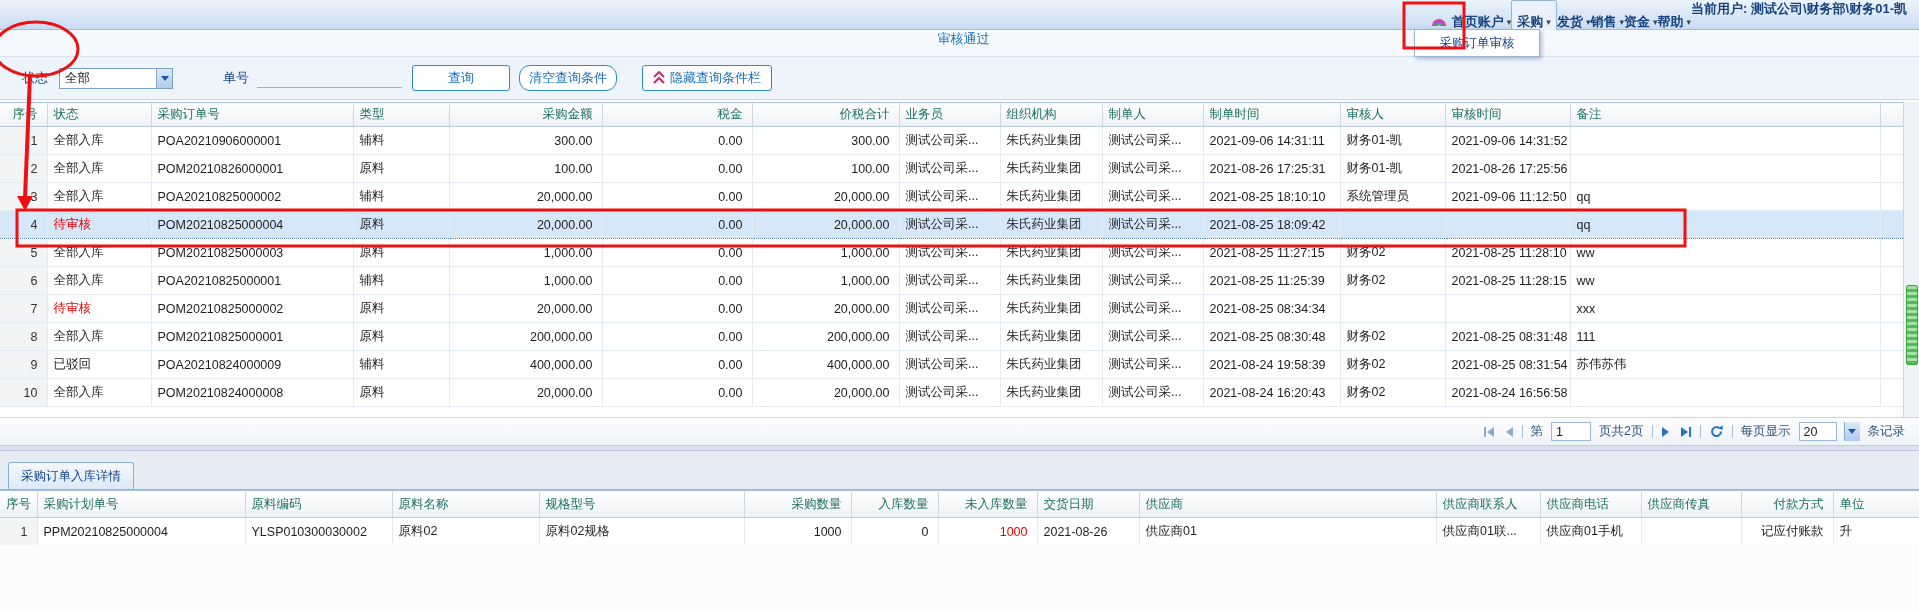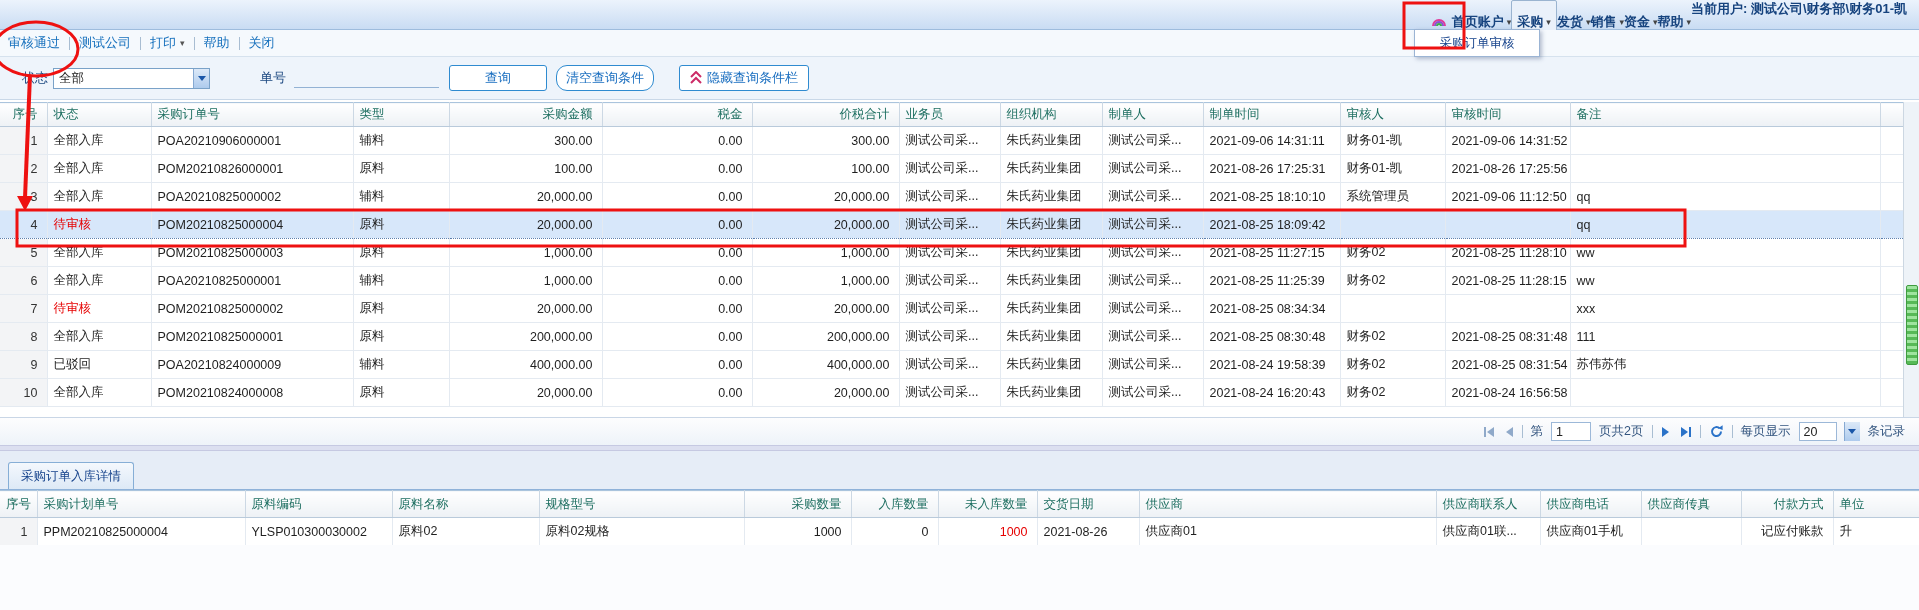--- a/index.html
+++ b/index.html
@@ -18,29 +18,29 @@
   .user { font-size:13px; font-weight:bold; color:#16437e; white-space:nowrap; }
   .rainbow { display:inline-block; margin-right:2px; }
 
   
   .dropdown { position:absolute; left:1414px; top:29px; width:126px; background:#fff;
     border:1px solid #9bb4d4; box-shadow:2px 2px 4px rgba(60,80,120,.35); z-index:40; }
   .dd-item { height:26px; line-height:26px; text-align:center; font-size:12.5px; color:#15428b; cursor:pointer; background:#fff; }
 
   
   .toolbar { position:absolute; top:30px; left:0; width:1919px; height:27px; background:#f5f9fd;
-    border-bottom:1px solid #d6e2ee; display:flex; align-items:center; padding-left:8px; gap:9px; }
+    border-bottom:1px solid #d6e2ee; display:flex; align-items:center; padding-left:8px; gap:9px;flex-direction:column; }
   .tbtn { display:inline-flex; align-items:center; gap:4px; font-size:13px; color:#1670bd; cursor:pointer; white-space:nowrap; }
   .sep { width:1px; height:13px; background:#a8bdd2; }
 
   
   .filterbar { position:absolute; top:57px; left:0; width:1919px; height:43px; background:#eef4fb;
     border-bottom:1px solid #c9d8e8; display:flex; align-items:center; padding-left:22px; }
   .flabel { font-size:13px; color:#19457f; white-space:nowrap; }
-  .select { margin-left:5px; width:157px; height:21px; background:#fff; border:1px solid #7aa2c8;
+  .select { margin-left:11px; width:114px; height:21px; background:#fff; border:1px solid #7aa2c8;
     display:flex; align-items:center; justify-content:space-between; font-size:12.5px; color:#222; padding-left:5px; cursor:pointer; }
   .sel-btn { width:16px; height:19px; background:linear-gradient(#dce9f8,#aecbed); border-left:1px solid #86a9d2;
     display:flex; align-items:center; justify-content:center; }
   .sel-btn i { width:0; height:0; border-left:4px solid transparent; border-right:4px solid transparent; border-top:5px solid #1a56a8; }
   .uline { margin-left:8px; width:145px; height:19px; border:none; border-bottom:1px solid #93b2d4; background:transparent;
     font-size:12.5px; color:#222; outline:none; }
   .btn { height:26px; background:#fff; border:1px solid #2f8bd0; border-radius:3px; color:#1b6fc0;
     font-size:13px; cursor:pointer; font-family:inherit; display:inline-flex; align-items:center; justify-content:center; gap:5px; }
   .btn.q { width:98px; margin-left:10px; }
   .btn.c { width:98px; margin-left:9px;border-radius:11px; }

